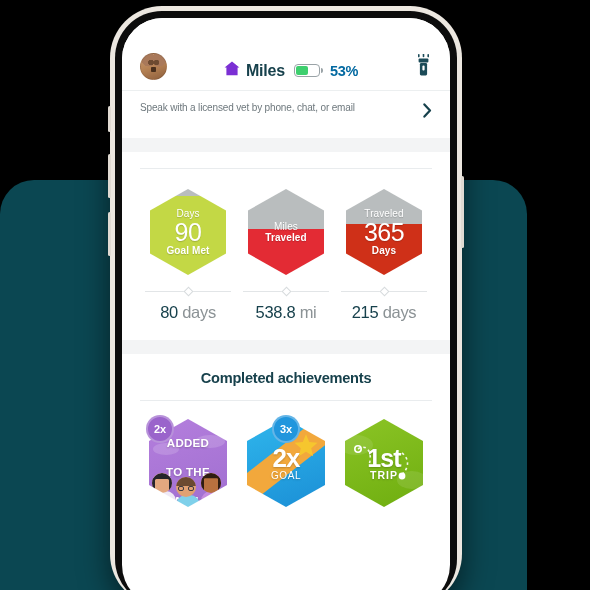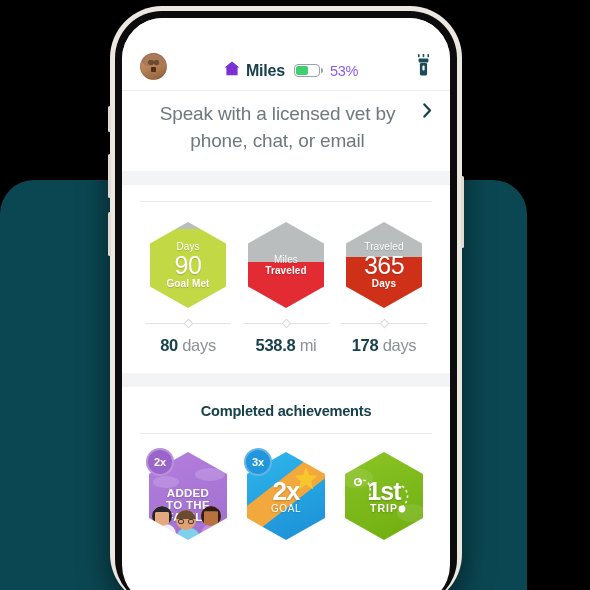--- a/index.html
+++ b/index.html
@@ -115,38 +115,37 @@
   .battery::after {
     content:""; position:absolute; right:-4.5px; top:3.2px;
     width:2.6px; height:5px; background:#9aa3a7;
     border-radius:0 2px 2px 0;
   }
   .battery-fill {
     position:absolute; left:1.2px; top:1.2px; bottom:1.2px;
     background:#3ecf6e; border-radius:2px;
   }
   .battery-pct {
-    font-size:14.5px; color:#8b5cf6; margin-left:4px; letter-spacing:-.3px;
+    font-size:14.5px; color:#0369a1; margin-left:4px; letter-spacing:-.3px;font-weight:bold;
   }
   .flashlight { flex:0 0 auto; }
 
   
   .vet-banner {
     background:#fff;
     padding:10px 18px 16px 18px;
     display:flex; align-items:flex-start; gap:8px;
     border-top:1px solid #eceff0;
   }
   .vet-text {
     flex:1;
-    font-size:19px;
+    font-size:10px;
     line-height:1.42;
     color:#6e787d;
     letter-spacing:-.15px;
-    text-align:center;
   }
   .chevron-right { flex:0 0 auto; margin-top:2px; }
 
   .gap-strip { height:14px; background:#f3f4f5; }
 
   
   .section { background:#fff; padding:16px 16px 0 16px; }
   .section-title {
     text-align:center;
     font-size:14.6px;
@@ -193,21 +192,21 @@
   .prog-dot {
     position:absolute; left:50%; top:1.5px;
     width:7px; height:7px; margin-left:-3.5px;
     background:#fff; border:1px solid #d7dbdd;
     transform:rotate(45deg);
   }
   .badge-stat {
     margin-top:7px; font-size:16.5px; color:#8b9295; letter-spacing:-.3px;
     white-space:nowrap;
   }
-  .badge-stat b { color:#17414c; font-weight:bold; }
+  .badge-stat b { color:#17414c; font-weight:normal; }
 
   
   .comp-hex {
     position:relative; width:78px; height:88px;
     clip-path:polygon(50% 0%,100% 25%,100% 75%,50% 100%,0% 75%,0% 25%);
     filter:drop-shadow(0 2px 3px rgba(0,0,0,.2));
     overflow:hidden;
   }
   .comp-wrap { position:relative; width:92px; height:90px; display:flex; justify-content:center; }
   .mult-badge {
@@ -365,21 +364,21 @@
               <div class="hex-txt">
                 <span class="hex-top">Traveled</span>
                 <span class="hex-main">365</span>
                 <span class="hex-bot">Days</span>
               </div>
             </div>
             <div class="prog-line">
               <span class="prog-dot"></span>
             </div>
             <div class="badge-stat">
-              <b>178</b>
+              <b>215</b>
               <span>days</span>
             </div>
           </div>
 
         </div>
       </div>
 
       <div class="gap-strip" style="margin-top:18px;"></div>
 
       <div class="section">
@@ -387,21 +386,21 @@
         <div class="section-rule"></div>
 
         <div class="badge-row" style="padding-top:18px;">
 
           <div class="comp-wrap">
             <div class="mult-badge" style="background:#9a64cb;">2x</div>
             <div class="comp-hex">
               <div class="fam-bg"></div>
               <div class="fam-cloud" style="left:4px;top:24px;width:26px;height:12px;"></div>
               <div class="fam-cloud" style="right:2px;top:16px;width:30px;height:13px;"></div>
-              <div class="comp-label" style="justify-content:center;padding-top:18px;">
+              <div class="comp-label" style="justify-content:space-between;padding-top:18px;">
                 <span class="fam-text">ADDED</span>
                 <span class="fam-text">TO THE</span>
                 <span class="fam-text">FAMILY</span>
               </div>
               <div class="person" style="left:3px;">
                 <div class="p-head" style="background:#e3a87f;position:relative;overflow:hidden;">
                   <div style="position:absolute;inset:0;border-radius:50%;background:#25252b;clip-path:polygon(0 0,100% 0,100% 42%,78% 30%,22% 30%,0 42%);"></div>
                   <div style="position:absolute;left:-2px;top:5px;width:5px;height:16px;background:#25252b;border-radius:3px;"></div>
                   <div style="position:absolute;right:-2px;top:5px;width:5px;height:16px;background:#25252b;border-radius:3px;"></div>
                 </div>
@@ -420,21 +419,21 @@
                   <div style="position:absolute;inset:0;border-radius:50%;background:#2e1d12;clip-path:polygon(0 0,100% 0,100% 38%,80% 26%,20% 26%,0 38%);"></div>
                   <div style="position:absolute;left:-3px;top:2px;width:6px;height:18px;background:#2e1d12;border-radius:4px;"></div>
                   <div style="position:absolute;right:-3px;top:2px;width:6px;height:18px;background:#2e1d12;border-radius:4px;"></div>
                 </div>
                 <div class="p-body" style="background:#c68ce0;"></div>
               </div>
             </div>
           </div>
 
           <div class="comp-wrap">
-            <div class="mult-badge" style="background:#2196dd;">3x</div>
+            <div class="mult-badge" style="background:#2196dd;margin-left:28px;">3x</div>
             <div class="comp-hex">
               <div class="goal-bg"></div>
               <div class="goal-stripe"></div>
               <span class="goal-star">
                 <svg width="26" height="26" viewBox="0 0 24 24">
                   <path d="M12 1.2 L15 8.4 L22.6 9 L16.8 14 L18.6 21.4 L12 17.4 L5.4 21.4 L7.2 14 L1.4 9 L9 8.4 Z" fill="#f6c62e"></path>
                 </svg>
               </span>
               <div class="comp-label">
                 <span class="goal-main">2x</span>

